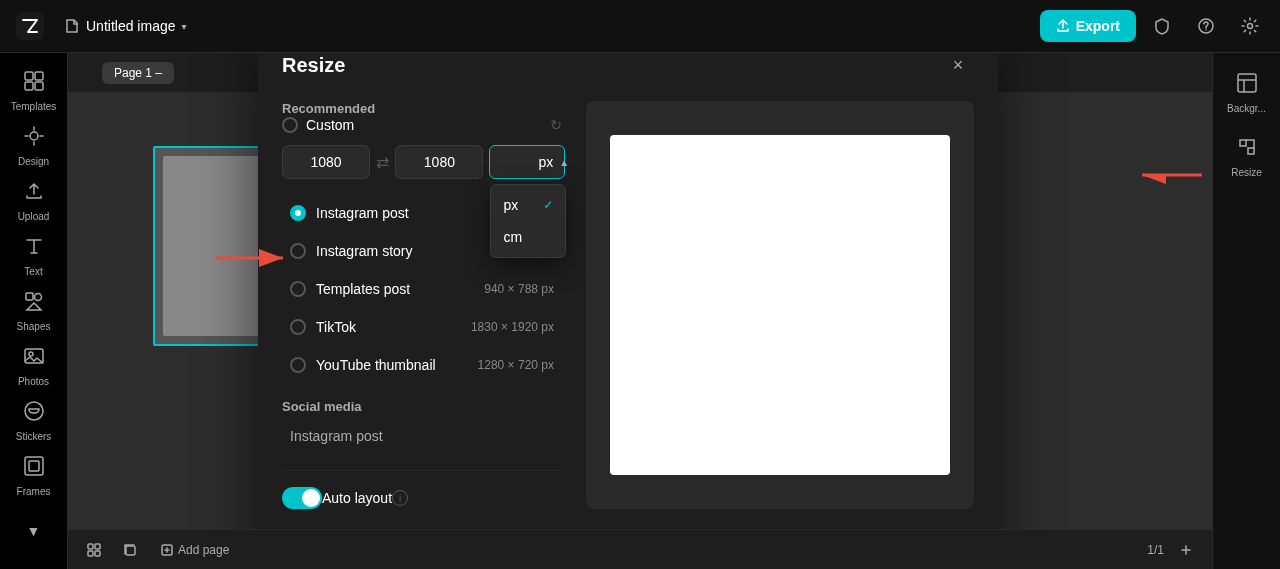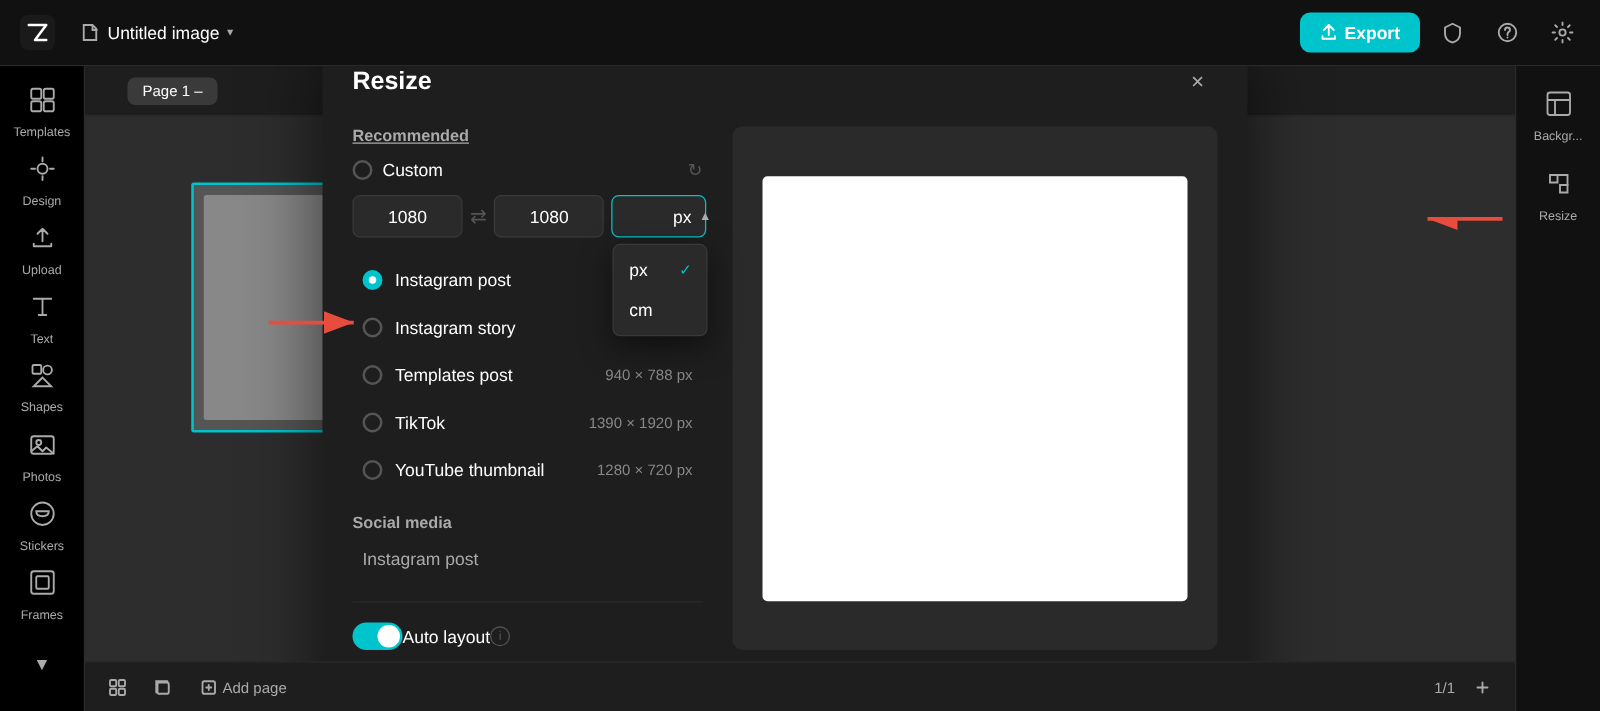--- a/index.html
+++ b/index.html
@@ -234,22 +234,21 @@
     
     .modal-left {
       width: 280px;
       flex-shrink: 0;
     }
 
     .section-title {
       font-size: 13px;
       font-weight: 600;
       color: #aaa;
-      margin-bottom: 12px;
-      text-decoration: underline;
+      margin-bottom: 1px;
     }
 
     
     .custom-row {
       display: flex;
       align-items: center;
       gap: 8px;
       margin-bottom: 12px;
     }
     .radio-btn {
@@ -761,21 +760,21 @@
 
         <div class="resize-option">
           <div class="radio-btn"></div>
           <span class="option-label">Templates post</span>
           <span class="option-dim">940 × 788 px</span>
         </div>
 
         <div class="resize-option">
           <div class="radio-btn"></div>
           <span class="option-label">TikTok</span>
-          <span class="option-dim">1390 × 1920 px</span>
+          <span class="option-dim">1830 × 1920 px</span>
         </div>
 
         <div class="resize-option">
           <div class="radio-btn"></div>
           <span class="option-label">YouTube thumbnail</span>
           <span class="option-dim">1280 × 720 px</span>
         </div>
       </div>
 
       <div class="social-section">

